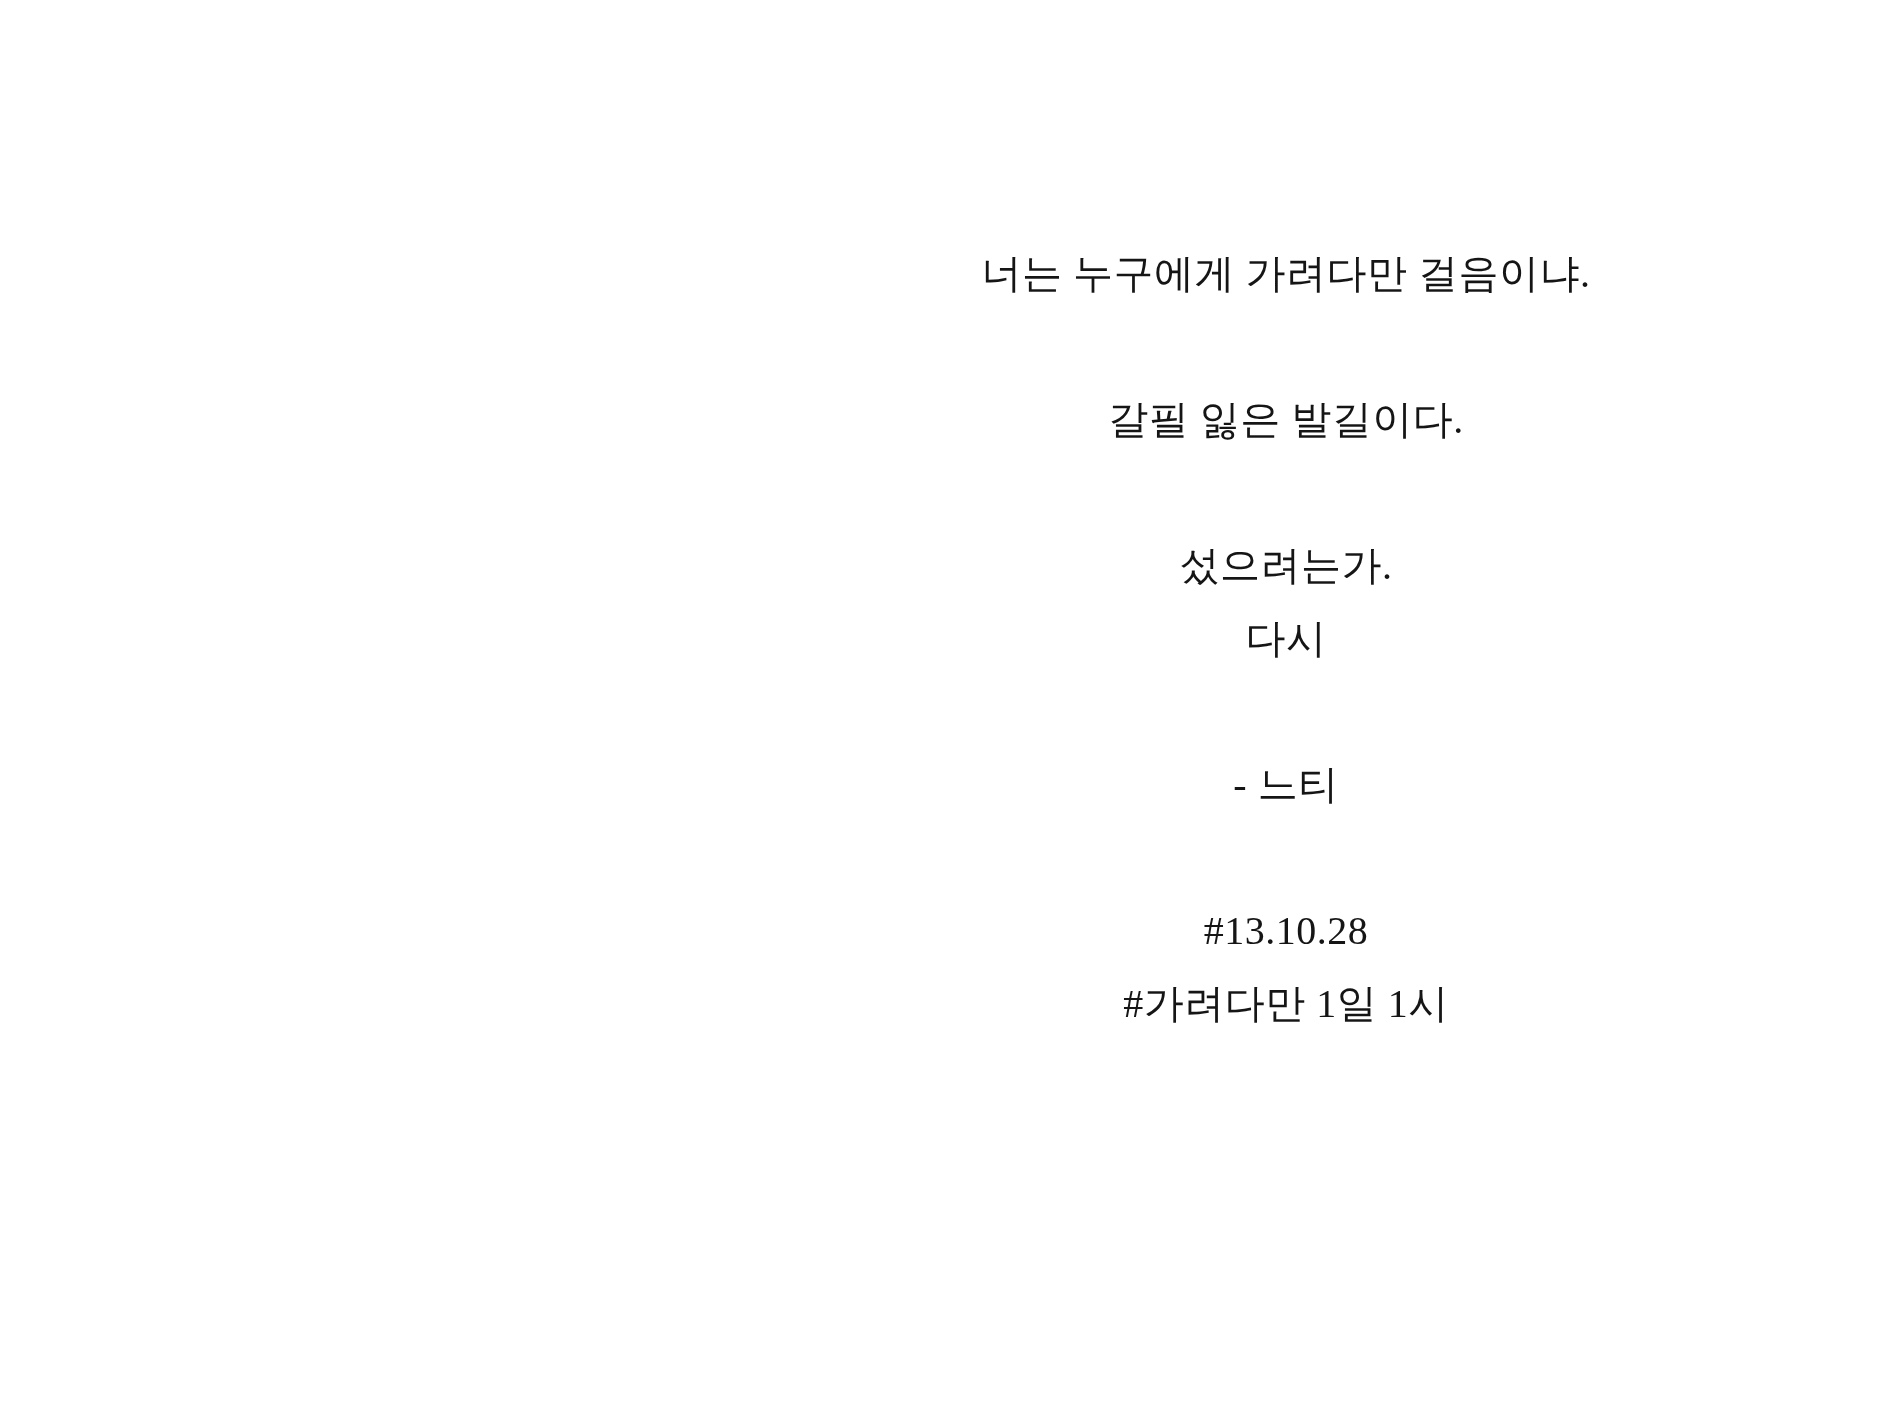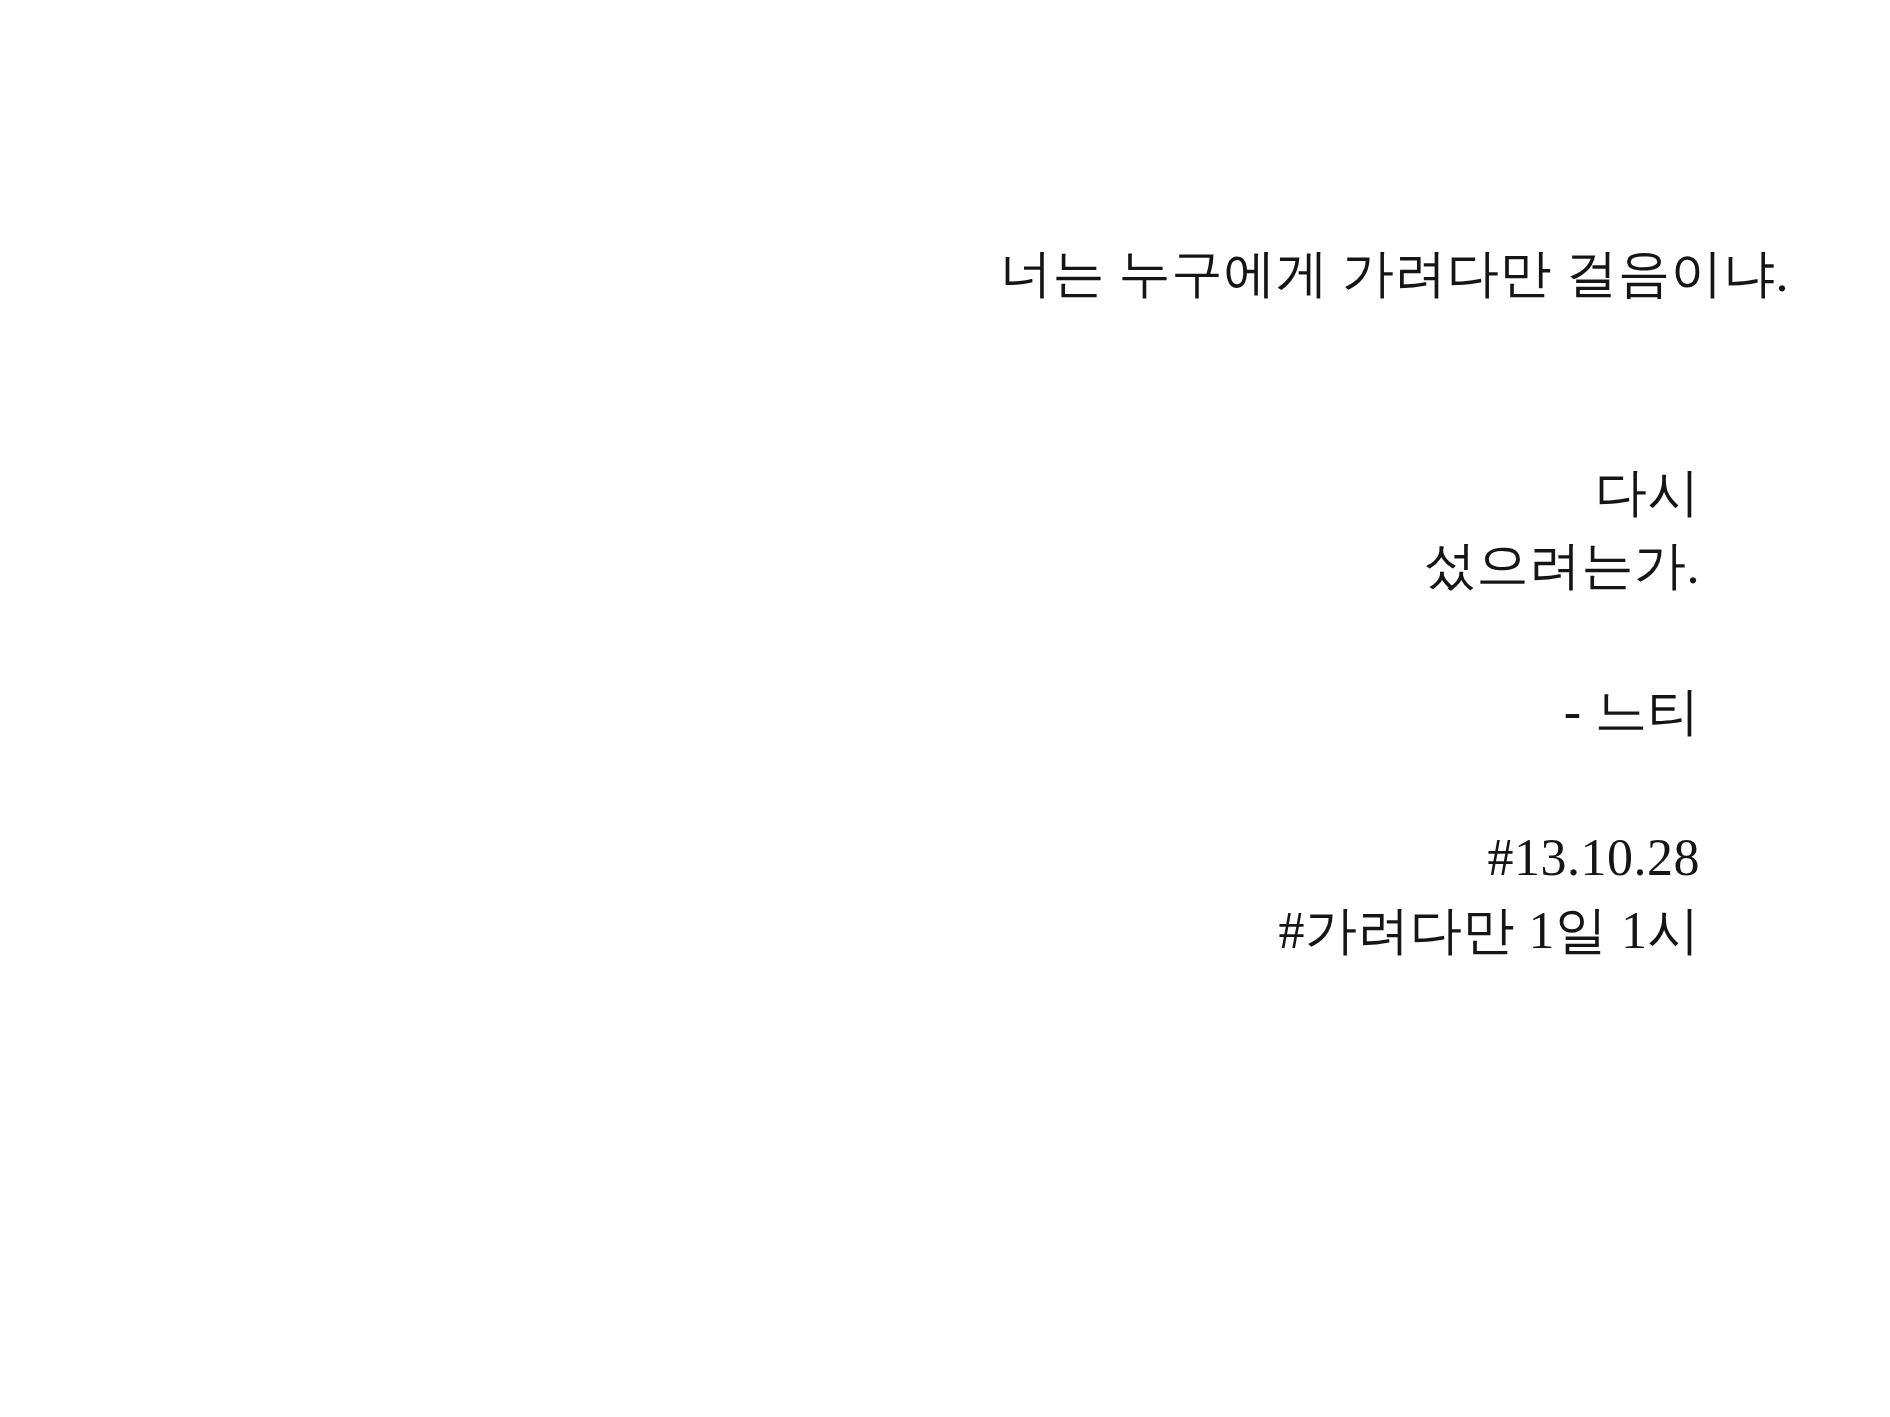--- a/index.html
+++ b/index.html
@@ -9,53 +9,54 @@
   body {
     width: 1890px;
     height: 1417px;
     background: #ffffff;
     position: relative;
     overflow: hidden;
     font-family: "Liberation Serif", "DejaVu Serif", serif;
   }
   .poem-block {
     position: absolute;
-    left: 1000px;
+    left: 936px;
     top: 237px;
     width: 700px;
     color: #151515;
-    font-size: 52px;
+    font-size: 40px;
     line-height: 73px;
     letter-spacing: 0.5px;
-    text-align: right;
+    text-align: center;
     white-space: nowrap;
   }
   .poem-block p {
     margin: 0;
     padding: 0;
   }
   .stanza-gap {
     height: 73px;
   }
 </style>
 </head>
 <body>
 
 <main>
   <div class="poem-block">
 
     <p class="poem-line">너는 누구에게 가려다만 걸음이냐.</p>
 
     <p class="stanza-gap"></p>
 
+    <p class="poem-line">갈필 잃은 발길이다.</p>
 
     <p class="stanza-gap"></p>
 
+    <p class="poem-line">섰으려는가.</p>
     <p class="poem-line">다시</p>
-    <p class="poem-line">섰으려는가.</p>
 
     <p class="stanza-gap"></p>
 
     <p class="poem-line signature">- 느티</p>
 
     <p class="stanza-gap"></p>
 
     <p class="poem-line hashtag">#13.10.28</p>
     <p class="poem-line hashtag">#가려다만 1일 1시</p>
 

